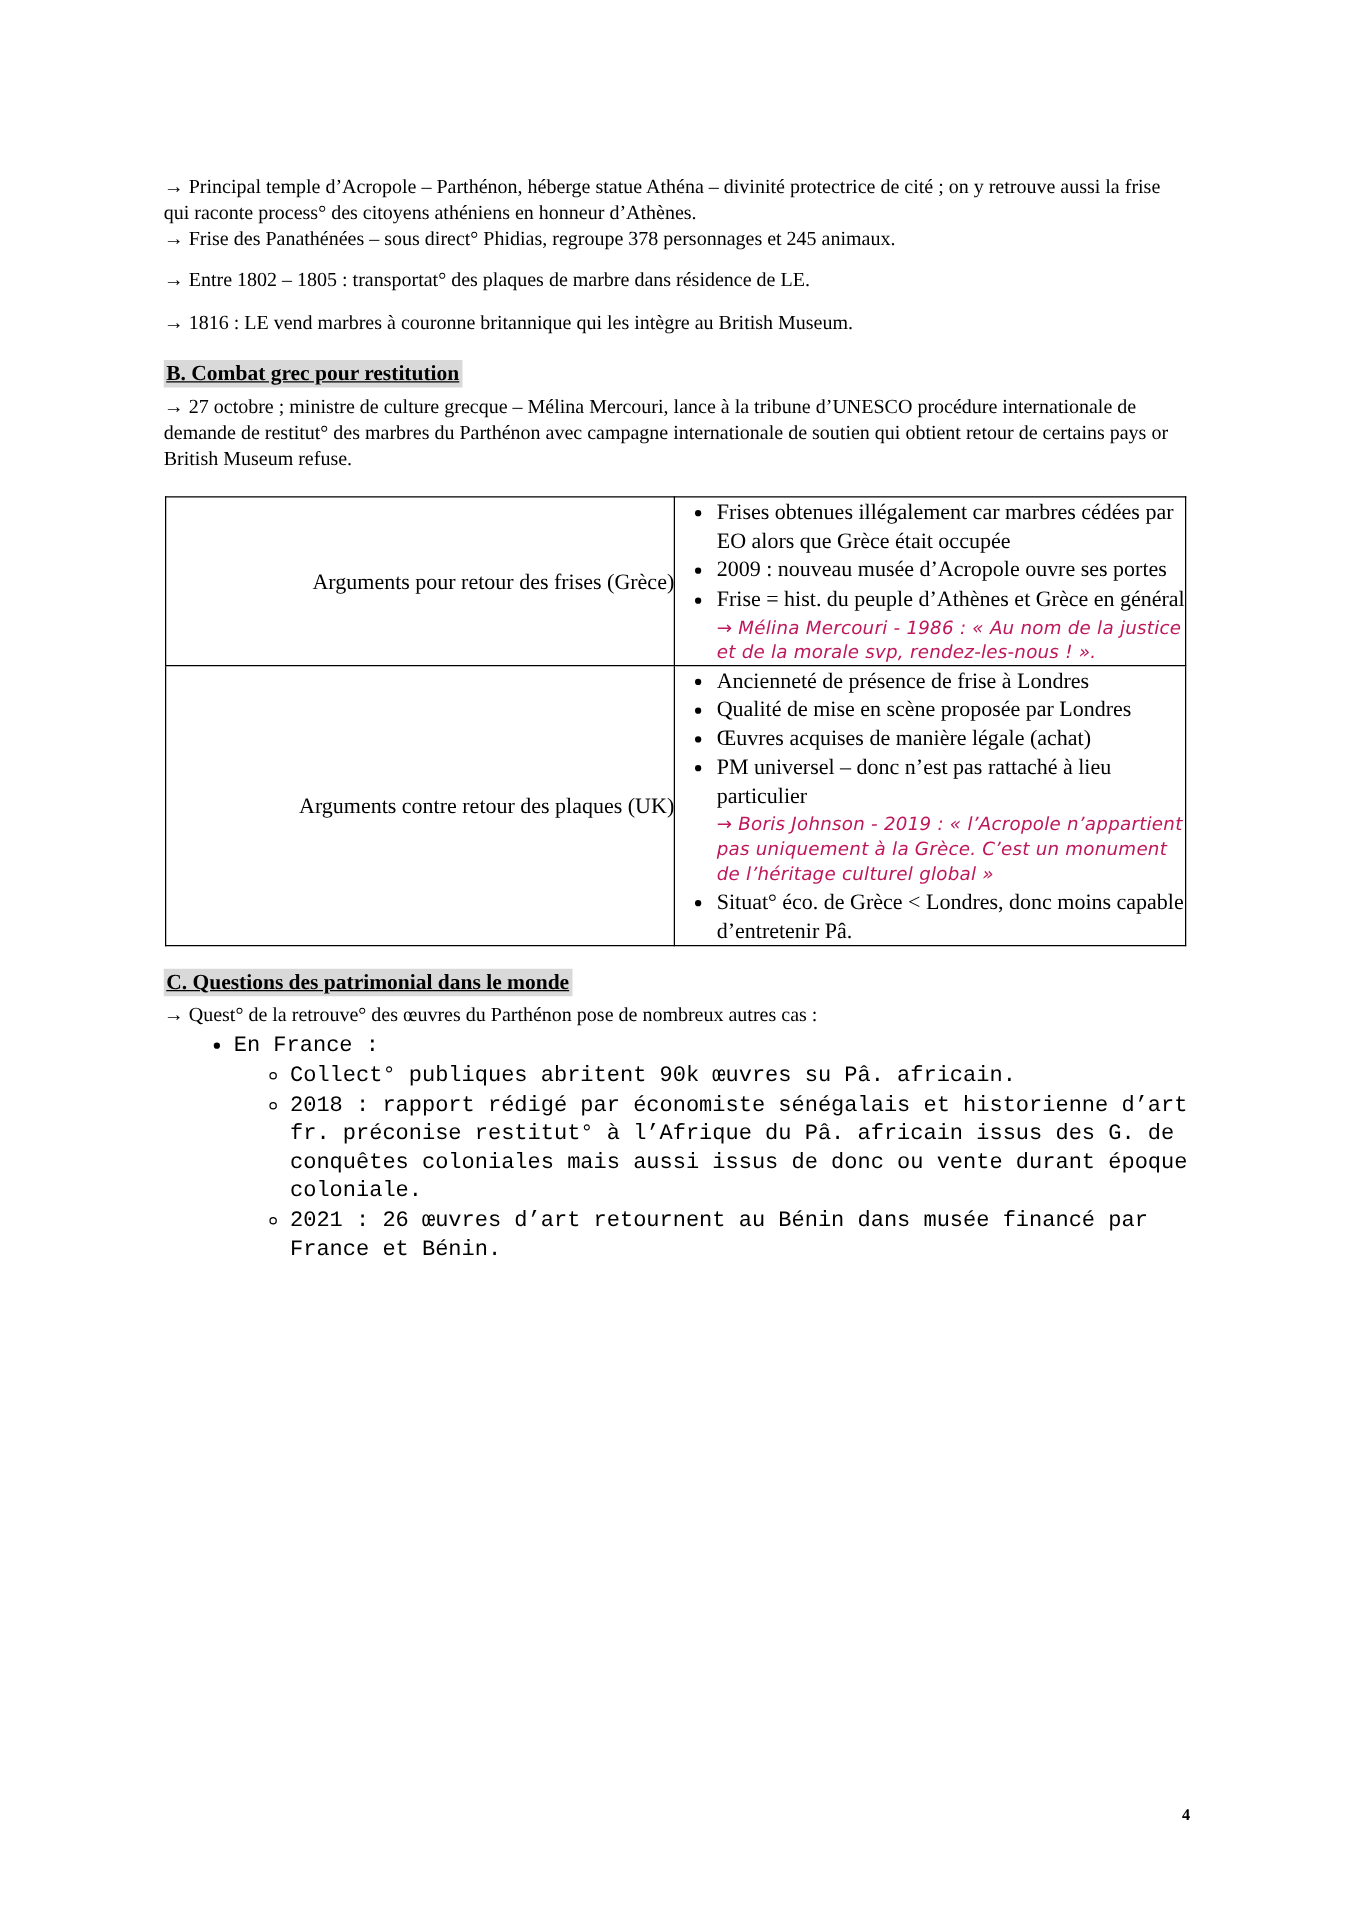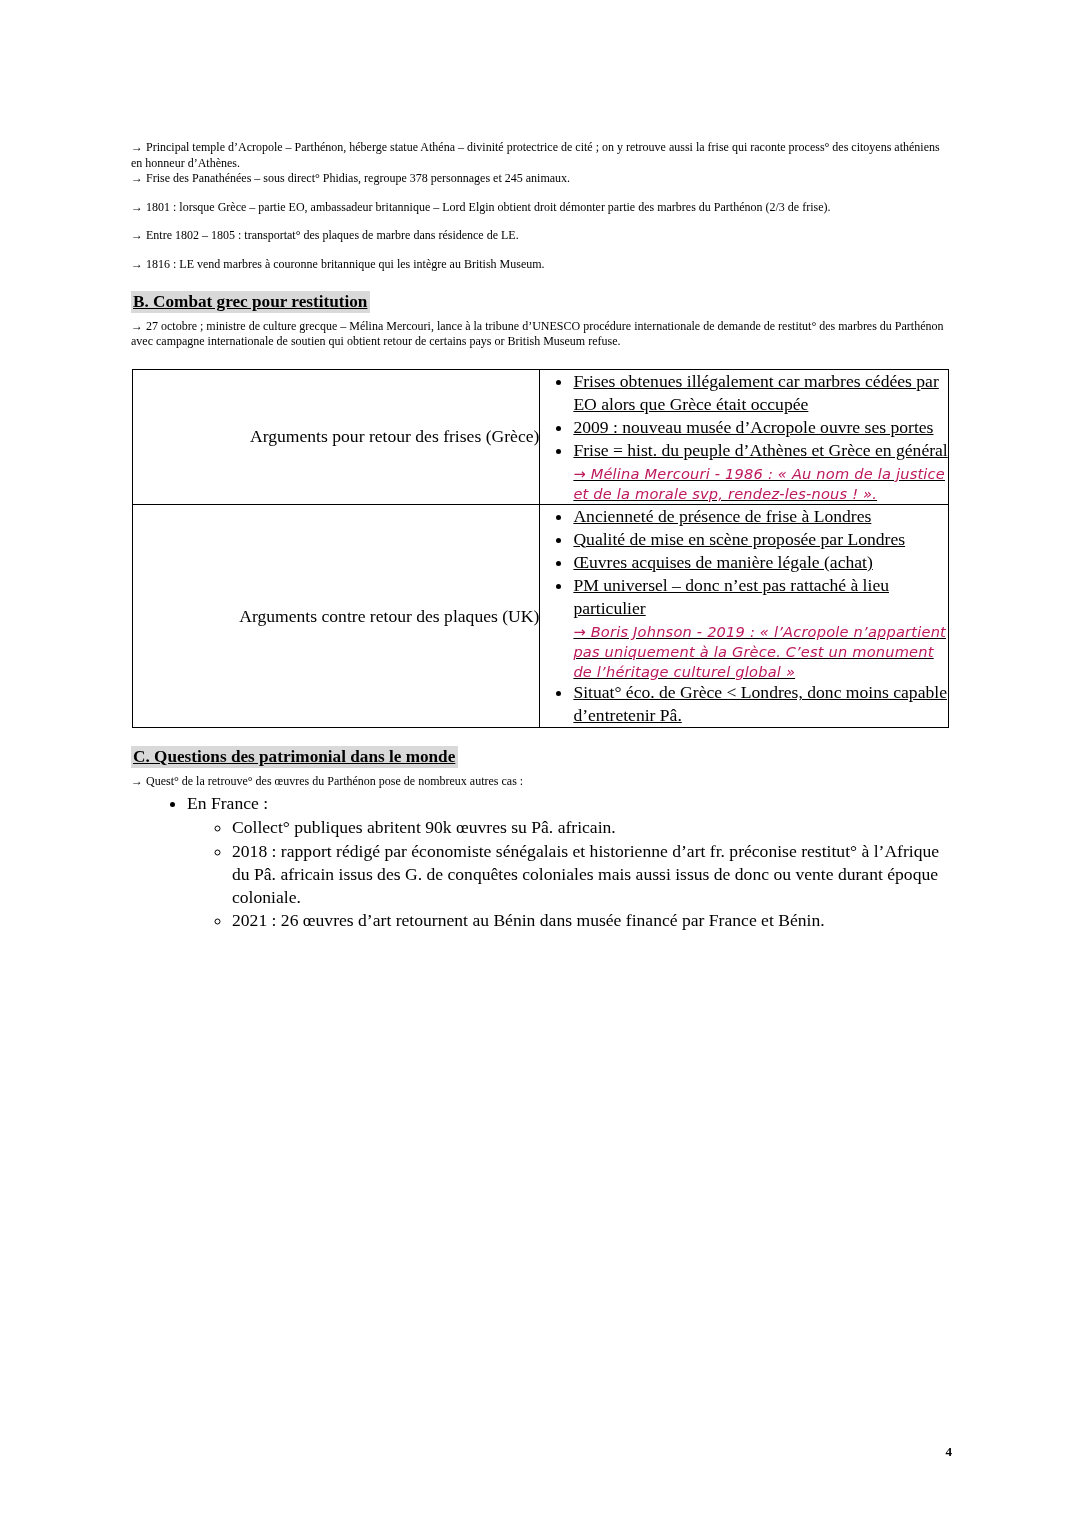--- a/index.html
+++ b/index.html
@@ -14,21 +14,21 @@
     color: #000000;
   }
   .page {
     position: relative;
     width: 1080px;
     height: 1528px;
     box-sizing: border-box;
     padding: 140px 128px 0 131px;
   }
   .para {
-    font-size: 12px;
+    font-size: 16px;
     line-height: 1.30;
     margin: 0 0 0 0;
     text-align: left;
   }
   .blk {
     margin-bottom: 13px;
   }
   .heading {
     font-size: 17.2px;
     font-weight: bold;
@@ -62,21 +62,20 @@
   td.list-cell {
     width: 409px;
     padding: 12px 14px 12px 10px;
     vertical-align: top;
   }
   ul.bullets {
     margin: 0;
     padding-left: 33px;
     font-size: 17.6px;
     line-height: 1.31;
-    text-decoration: underline;
   }
   ul.bullets > li {
     margin-bottom: 0px;
   }
   .hand {
     font-family: "DejaVu Sans", sans-serif;
     font-style: italic;
     font-size: 14.6px;
     line-height: 1.36;
     letter-spacing: 0.2px;
@@ -85,20 +84,21 @@
     margin-top: 2px;
   }
   ul.outer {
     margin: 2px 0 0 0;
     padding-left: 56px;
     font-size: 17.6px;
     line-height: 1.30;
   }
   ul.outer > li {
     margin-bottom: 1px;
+    font-family: Liberation Mono, monospace;
   }
   ul.inner {
     margin: 1px 0 0 0;
     padding-left: 45px;
     list-style-type: circle;
     font-size: 17.6px;
     line-height: 1.30;
   }
   ul.inner > li {
     margin-bottom: 1px;
@@ -114,21 +114,20 @@
 </head>
 <body>
 
 <div class="page">
 
   <div class="blk">
     <div class="para">→ Principal temple d’Acropole – Parthénon, héberge statue Athéna – divinité protectrice de cité ; on y retrouve aussi la frise qui raconte process° des citoyens athéniens en honneur d’Athènes.</div>
     <div class="para">→ Frise des Panathénées – sous direct° Phidias, regroupe 378 personnages et 245 animaux.</div>
   </div>
 
-  <div class="para blk">→ 1801 : lorsque Grèce – partie EO, ambassadeur britannique – Lord Elgin obtient droit démonter partie des marbres du Parthénon (2/3 de frise).</div>
   <div class="para blk">→ Entre 1802 – 1805 : transportat° des plaques de marbre dans résidence de LE.</div>
   <div class="para blk">→ 1816 : LE vend marbres à couronne britannique qui les intègre au British Museum.</div>
 
   <div class="heading-wrap">
     <span class="heading">B. Combat grec pour restitution</span>
   </div>
 
   <div class="para">→ 27 octobre ; ministre de culture grecque – Mélina Mercouri, lance à la tribune d’UNESCO procédure internationale de demande de restitut° des marbres du Parthénon avec campagne internationale de soutien qui obtient retour de certains pays or British Museum refuse.</div>
 
   <table class="args">

